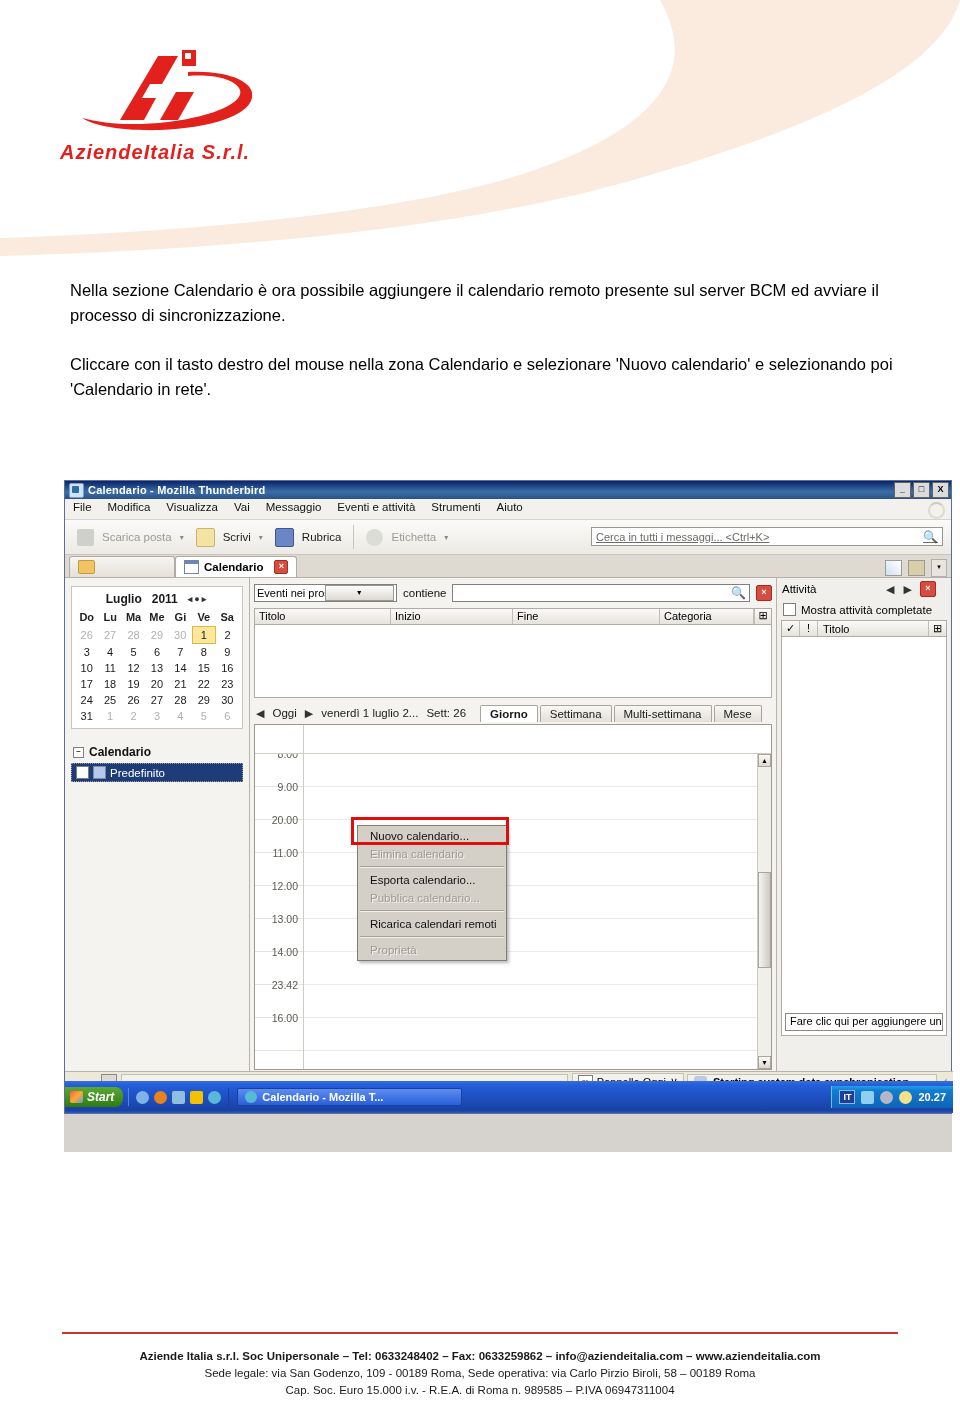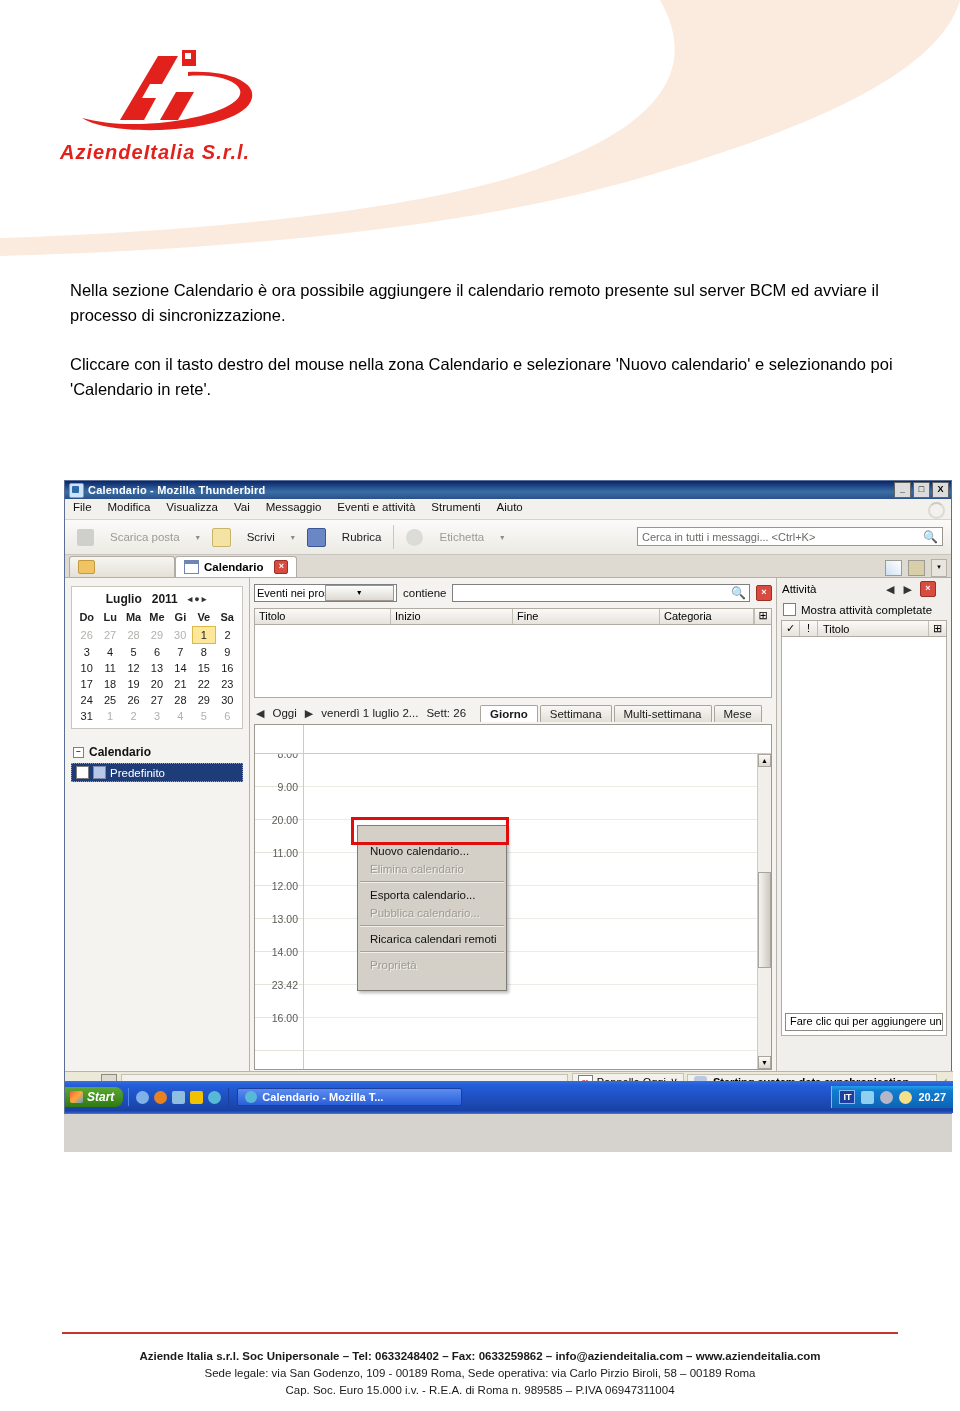--- a/index.html
+++ b/index.html
@@ -31,30 +31,30 @@
   .titlebar .tb-ico:after{content:"";position:absolute;left:2px;top:2px;width:7px;height:7px;background:#2e6ca8;border-radius:1px;}
   .titlebar .tb-title{flex:1;white-space:nowrap;overflow:hidden;letter-spacing:.2px;}
   .tb-btns{display:flex;gap:2px;}
   .tb-btn{width:15px;height:14px;background:#dcdcdc;border:1px solid #636363;font-size:9px;line-height:12px;text-align:center;color:#000;font-weight:bold;}
   
   .menubar{height:20px;background:#f2f1ed;border-bottom:1px solid #d8d4cc;display:flex;align-items:flex-start;padding-left:0;font-size:11.5px;color:#111;position:relative;}
   .menubar .mi{padding:2px 8px;white-space:nowrap;}
   .menu-spin{position:absolute;right:6px;top:3px;width:13px;height:13px;border-radius:50%;border:2px solid #dedad2;border-top-color:#cfcac0;}
   
   .toolbar{height:34px;background:linear-gradient(to bottom,#fbfbfa,#eceae3);border-bottom:1px solid #c9c5bc;display:flex;align-items:center;padding-left:6px;font-size:11.5px;position:relative;}
-  .tbtn{display:flex;align-items:center;gap:16px;padding:3px 6px;color:#9b9b96;white-space:nowrap;}
+  .tbtn{display:flex;align-items:center;gap:8px;padding:3px 6px;color:#9b9b96;white-space:nowrap;}
   .tbtn.on{color:#1b1b1b;}
   .tb-sep{width:1px;height:24px;background:#cbc7bf;margin:0 6px;}
   .sq{width:17px;height:17px;border-radius:2px;display:inline-block;}
   .sq.mail{background:#cfcfcb;}
   .sq.write{background:#f3e4a5;border:1px solid #c9b567;}
   .sq.book{background:#6b86c4;border:1px solid #3c5693;}
   .sq.tag{background:#dcdcd6;border-radius:50%;}
   .caret{font-size:8px;color:#8c8c86;}
-  .searchbox{position:absolute;right:8px;top:7px;width:306px;height:19px;background:#fff;border:1px solid #9a968e;display:flex;align-items:center;padding:0 4px;font-size:11px;color:#6a6a66;box-sizing:border-box;}
+  .searchbox{position:absolute;right:8px;top:7px;width:352px;height:19px;background:#fff;border:1px solid #9a968e;display:flex;align-items:center;padding:0 4px;font-size:11px;color:#6a6a66;box-sizing:border-box;text-decoration:underline;}
   .searchbox .mag{margin-left:auto;color:#2a62a8;font-size:12px;}
   
   .tabstrip{height:22px;background:#dedad2;border-bottom:1px solid #b4b0a8;display:flex;align-items:flex-end;padding-left:4px;position:relative;}
   .tab{height:20px;display:flex;align-items:center;gap:5px;padding:0 8px;font-size:11.5px;border:1px solid #b0aca4;border-bottom:none;background:linear-gradient(to bottom,#f7f6f3,#e4e0d8);border-radius:3px 3px 0 0;}
   .tab.first{width:88px;}
   .tab.sel{background:#fff;font-weight:bold;}
   .tab-x{width:12px;height:12px;background:#d84b3f;border:1px solid #9d2f26;border-radius:2px;color:#fff;font-size:9px;line-height:10px;text-align:center;font-weight:bold;margin-left:6px;}
   .folder-ico{width:15px;height:12px;background:#f0c364;border:1px solid #c39b3c;border-radius:1px 2px 2px 2px;}
   .cal-ico{width:13px;height:12px;background:#fff;border:1px solid #6e86b0;position:relative;}
   .cal-ico:after{content:"";position:absolute;left:0;top:0;right:0;height:3px;background:#6e86b0;}
@@ -116,21 +116,21 @@
   .hours{width:48px;border-right:1px solid #cfcbc3;position:relative;}
   .hrow{height:33px;border-bottom:1px solid #e6e3dd;text-align:right;padding-right:5px;font-size:10.5px;color:#5a5a56;box-sizing:border-box;}
   .hrow span{position:relative;top:-6px;}
   .slots{flex:1;position:relative;}
   .srow{height:33px;border-bottom:1px solid #ececE6;box-sizing:border-box;}
   .vscroll{width:13px;background:#eceae4;border-left:1px solid #cfcbc3;display:flex;flex-direction:column;}
   .vs-btn{height:13px;background:linear-gradient(to bottom,#fbfaf8,#dcd8d0);border:1px solid #a9a59d;font-size:7px;text-align:center;line-height:11px;box-sizing:border-box;}
   .vs-track{flex:1;background:#f1efe9;position:relative;}
   .vs-thumb{position:absolute;left:0;right:0;top:105px;height:96px;background:linear-gradient(to right,#f5f4f1,#cdc9c1);border:1px solid #a9a59d;box-sizing:border-box;}
   
-  .ctxmenu{position:absolute;left:107px;top:247px;width:148px;background:#d4d0c8;border:1px solid #7f7d77;box-shadow:2px 2px 3px rgba(0,0,0,.28);font-size:11.5px;padding:16px 0;z-index:40;}
+  .ctxmenu{position:absolute;left:107px;top:247px;width:148px;background:#d4d0c8;border:1px solid #7f7d77;box-shadow:2px 2px 3px rgba(0,0,0,.28);font-size:11.5px;padding:1px 0;z-index:40;}
   .ctxmenu .ci{padding:3px 8px 3px 12px;color:#111;white-space:nowrap;}
   .ctxmenu .ci.dis{color:#9d9a94;text-shadow:1px 1px 0 #f3f1ec;}
   .ctxmenu .csep{height:1px;background:#a5a19a;border-bottom:1px solid #f2f0eb;margin:3px 2px;}
   .redbox{position:absolute;left:101px;top:239px;width:158px;height:28px;border:3px solid #e00d0d;z-index:50;box-sizing:border-box;}
   
   .rp-head{display:flex;align-items:center;height:18px;padding:2px 15px 0 5px;font-size:11.5px;}
   .rp-head .ttl{flex:1;}
   .rp-arrows{color:#333;font-size:11px;letter-spacing:3px;margin-right:5px;}
   .rp-x{width:14px;height:14px;background:#d84b3f;border:1px solid #9d2f26;border-radius:2px;color:#fff;font-size:9px;line-height:12px;text-align:center;font-weight:bold;}
   .rp-check{display:flex;align-items:center;gap:5px;font-size:11.5px;padding:5px 4px 4px 6px;}

